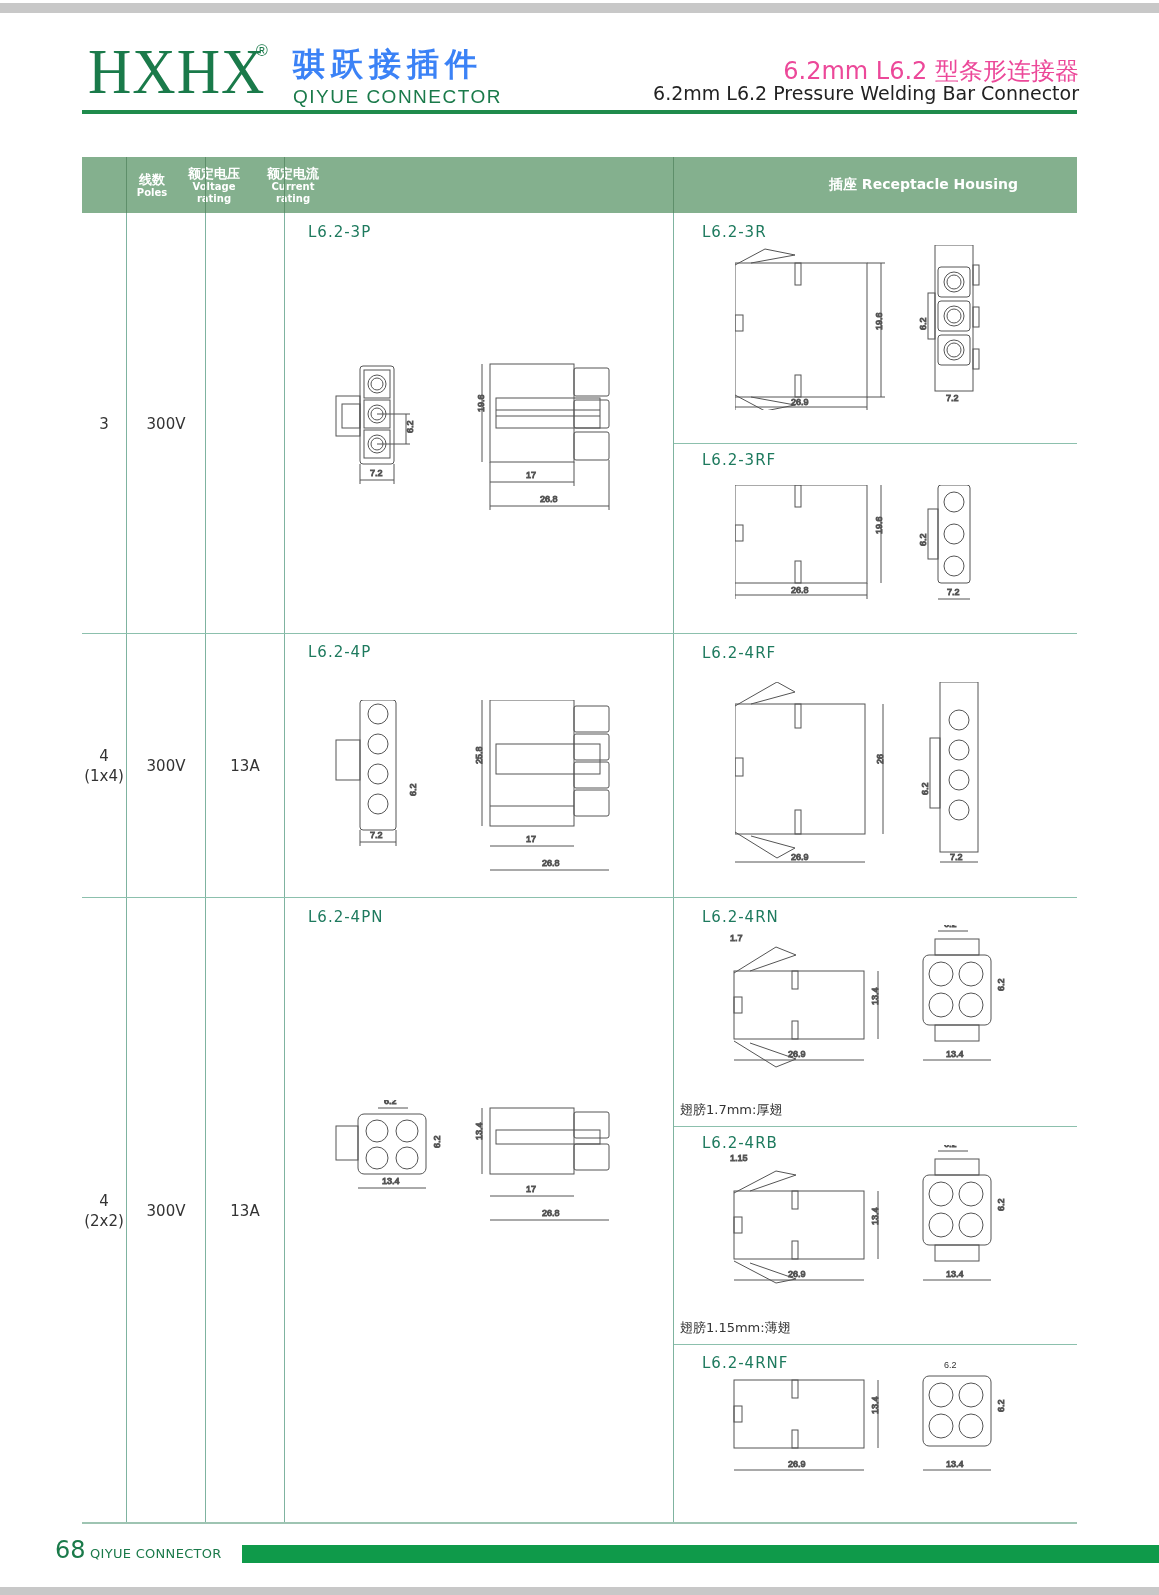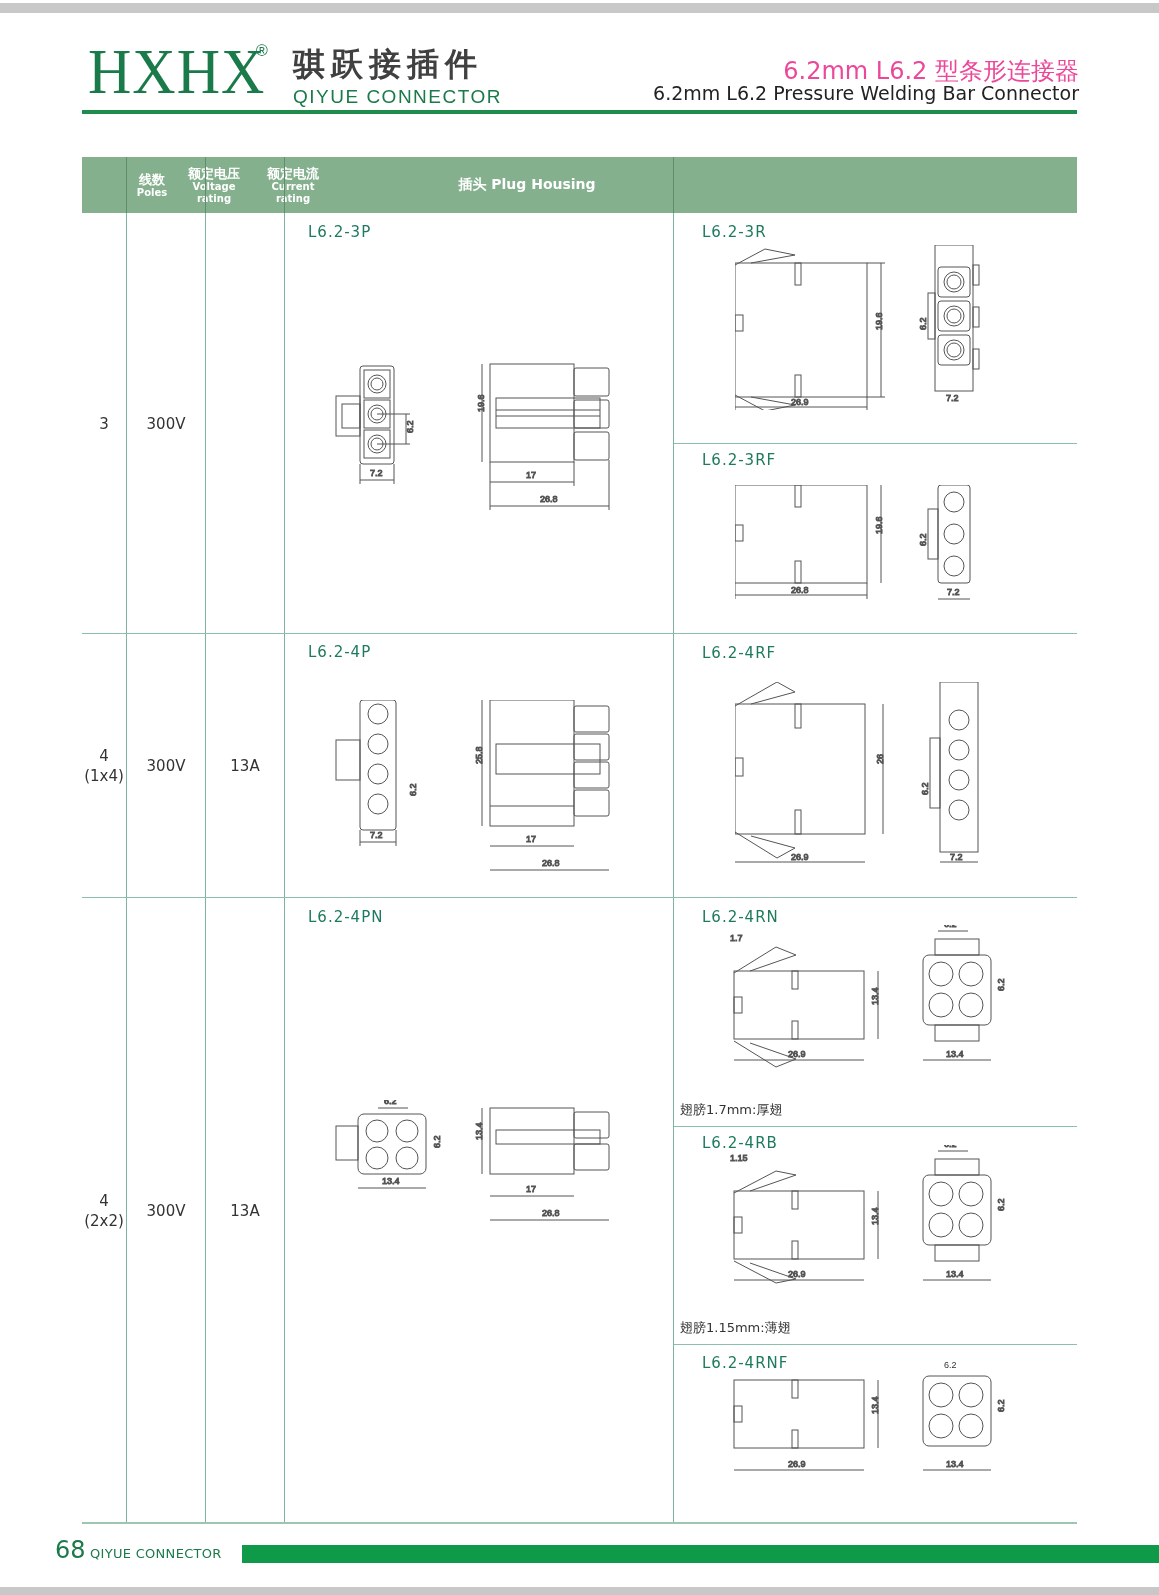--- a/index.html
+++ b/index.html
@@ -1,21 +1,21 @@
 <!DOCTYPE html>
 <html><head>
 <meta charset="utf-8">
 <style>
   html, body { margin:0; padding:0; background:#fff; }
   body { width:1159px; height:1595px; position:relative; overflow:hidden; font-family:"DejaVu Sans", sans-serif; color:#333; }
   .topbar { position:absolute; left:0; top:3px; width:1159px; height:10px; background:#c8c8c8; }
   .bottombar { position:absolute; left:0; top:1587px; width:1159px; height:8px; background:#c8c8c8; }
   .logo { position:absolute; left:88px; top:42px; font-family:"Liberation Serif", serif; font-size:60px; color:#1a7a4a; letter-spacing:1px; line-height:1; transform:scaleY(1.05); }
   .reg { position:absolute; left:256px; top:42px; font-size:16px; color:#1a7a4a; font-family:"Liberation Sans", sans-serif; }
-  .brand-cn { position:absolute; left:293px; top:48px; font-size:32px; font-weight:bold; color:#404040; letter-spacing:6px; line-height:1; }
+  .brand-cn { position:absolute; left:293px; top:48px; font-size:32px; font-weight:bold; color:#3b82f6; letter-spacing:6px; line-height:1; }
   .brand-en { position:absolute; left:293px; top:86px; font-size:19px; color:#1a7a4a; letter-spacing:1.5px; font-family:"Liberation Sans", sans-serif; }
   .title-cn { position:absolute; right:80px; top:55px; font-size:24px; color:#ec4899; text-align:right; white-space:nowrap; }
   .title-en { position:absolute; right:80px; top:82px; font-size:19px; color:#222; text-align:left; white-space:nowrap; }
   .header-rule { position:absolute; left:82px; top:110px; width:995px; height:4px; background:#1f8b4c; }
 
   .table { position:absolute; left:82px; top:157px; width:995px; height:1366px; }
   .thead { position:absolute; left:0; top:0; width:995px; height:56px; background:#84b08e; color:#fff; }
   .th { position:absolute; top:0; height:56px; display:flex; flex-direction:column; justify-content:center; align-items:center; text-align:center; font-weight:bold;padding-left:48px; }
   .th .cn { font-size:13px; line-height:15px; }
   .th .en { font-size:10px; line-height:12px; }
@@ -57,22 +57,22 @@
     <div class="th" style="left:45px;width:78px;">
       <span class="cn">额定电压</span>
       <span class="en">Voltage rating</span>
     </div>
     <div class="th-sep" style="left:123px;"></div>
     <div class="th" style="left:124px;width:78px;">
       <span class="cn">额定电流</span>
       <span class="en">Current rating</span>
     </div>
     <div class="th-sep" style="left:202px;"></div>
-    <div class="th big" style="left:203px;width:388px;">插头 Plug Housing</div>
     <div class="th-sep" style="left:591px;"></div>
+    <div class="th big" style="left:592px;width:403px;">插座 Receptacle Housing</div>
   </div>
 
   <div class="vline" style="left:44px;top:56px;height:1310px;"></div>
   <div class="vline" style="left:123px;top:56px;height:1310px;"></div>
   <div class="vline" style="left:202px;top:56px;height:1310px;"></div>
   <div class="vline" style="left:591px;top:56px;height:1310px;"></div>
 
   <div class="hline" style="left:0;top:476px;width:995px;"></div>
   <div class="hline" style="left:0;top:740px;width:995px;"></div>
   <div class="hline" style="left:592px;top:286px;width:403px;"></div>

